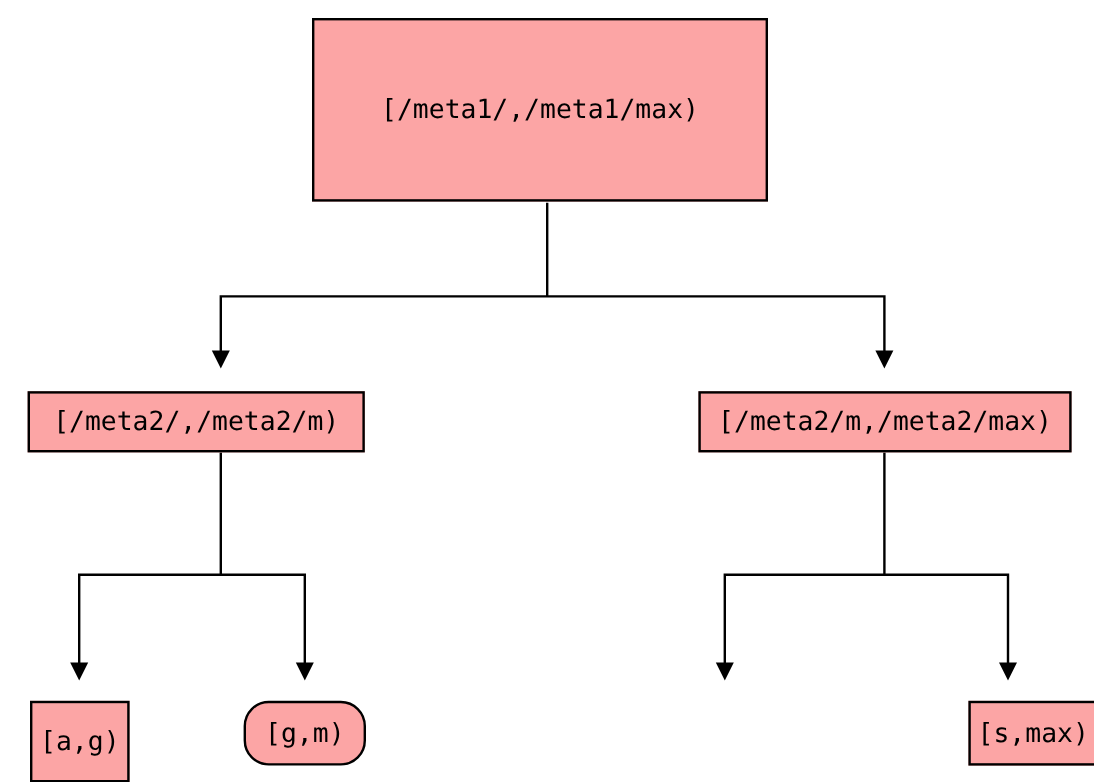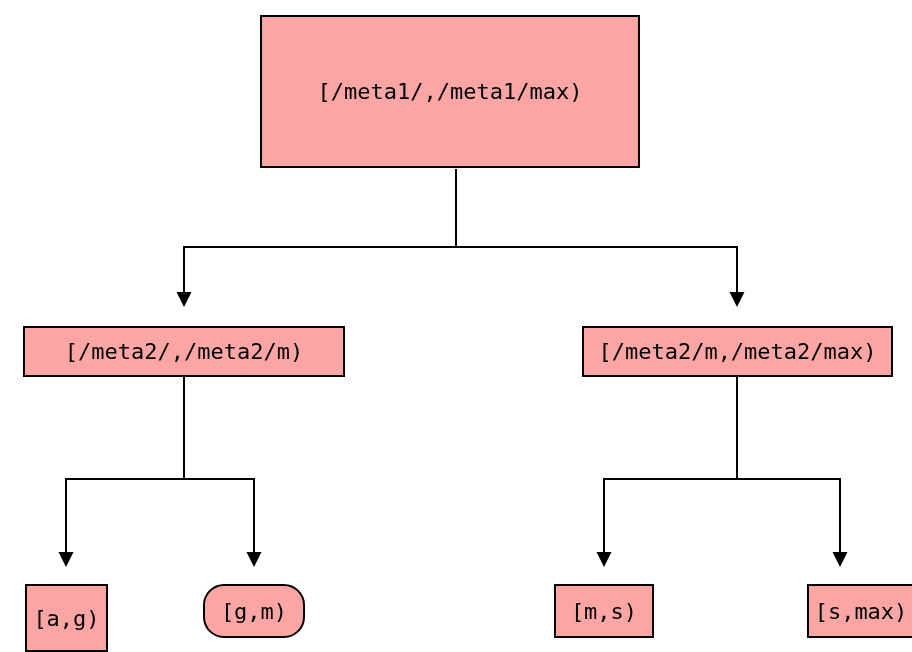--- a/index.html
+++ b/index.html
@@ -39,21 +39,21 @@
     border: 2px solid #000000;
     background: #fca5a5;
     color: #000000;
     display: flex;
     align-items: center;
     justify-content: center;
     font-size: 22px;
     white-space: nowrap;
   }
   #node-root       { left: 260px; top: 15px;  width: 380px; height: 153px; }
-  #node-child-left { left: 23px;  top: 326px; width: 322px; height: 51px; }
+  #node-child-left { left: 23px;  top: 326px; width: 281px; height: 51px; }
   #node-child-right{ left: 582px; top: 326px; width: 311px; height: 51px; }
   #node-leaf-0     { left: 25px;  top: 584px; width: 83px;  height: 68px; }
   #node-leaf-1     { left: 203px; top: 584px; width: 102px; height: 54px; border-radius: 21px; }
   #node-leaf-2     { left: 554px; top: 584px; width: 100px; height: 54px; }
   #node-leaf-3     { left: 777px; top: 584px; width: 108px; height: 54px; margin-left: 30px; }
 </style>
 </head>
 <body>
 
 <div class="canvas">
@@ -77,17 +77,16 @@
   <div class="node" id="node-root">[/meta1/,/meta1/max)</div>
 
   <div class="node" id="node-child-left">[/meta2/,/meta2/m)</div>
 
   <div class="node" id="node-child-right">[/meta2/m,/meta2/max)</div>
 
   <div class="node" id="node-leaf-0">[a,g)</div>
 
   <div class="node" id="node-leaf-1">[g,m)</div>
 
-  <div class="node" id="node-leaf-2">[m,s)</div>
 
   <div class="node" id="node-leaf-3">[s,max)</div>
 
 </div>
 
 </body></html>

